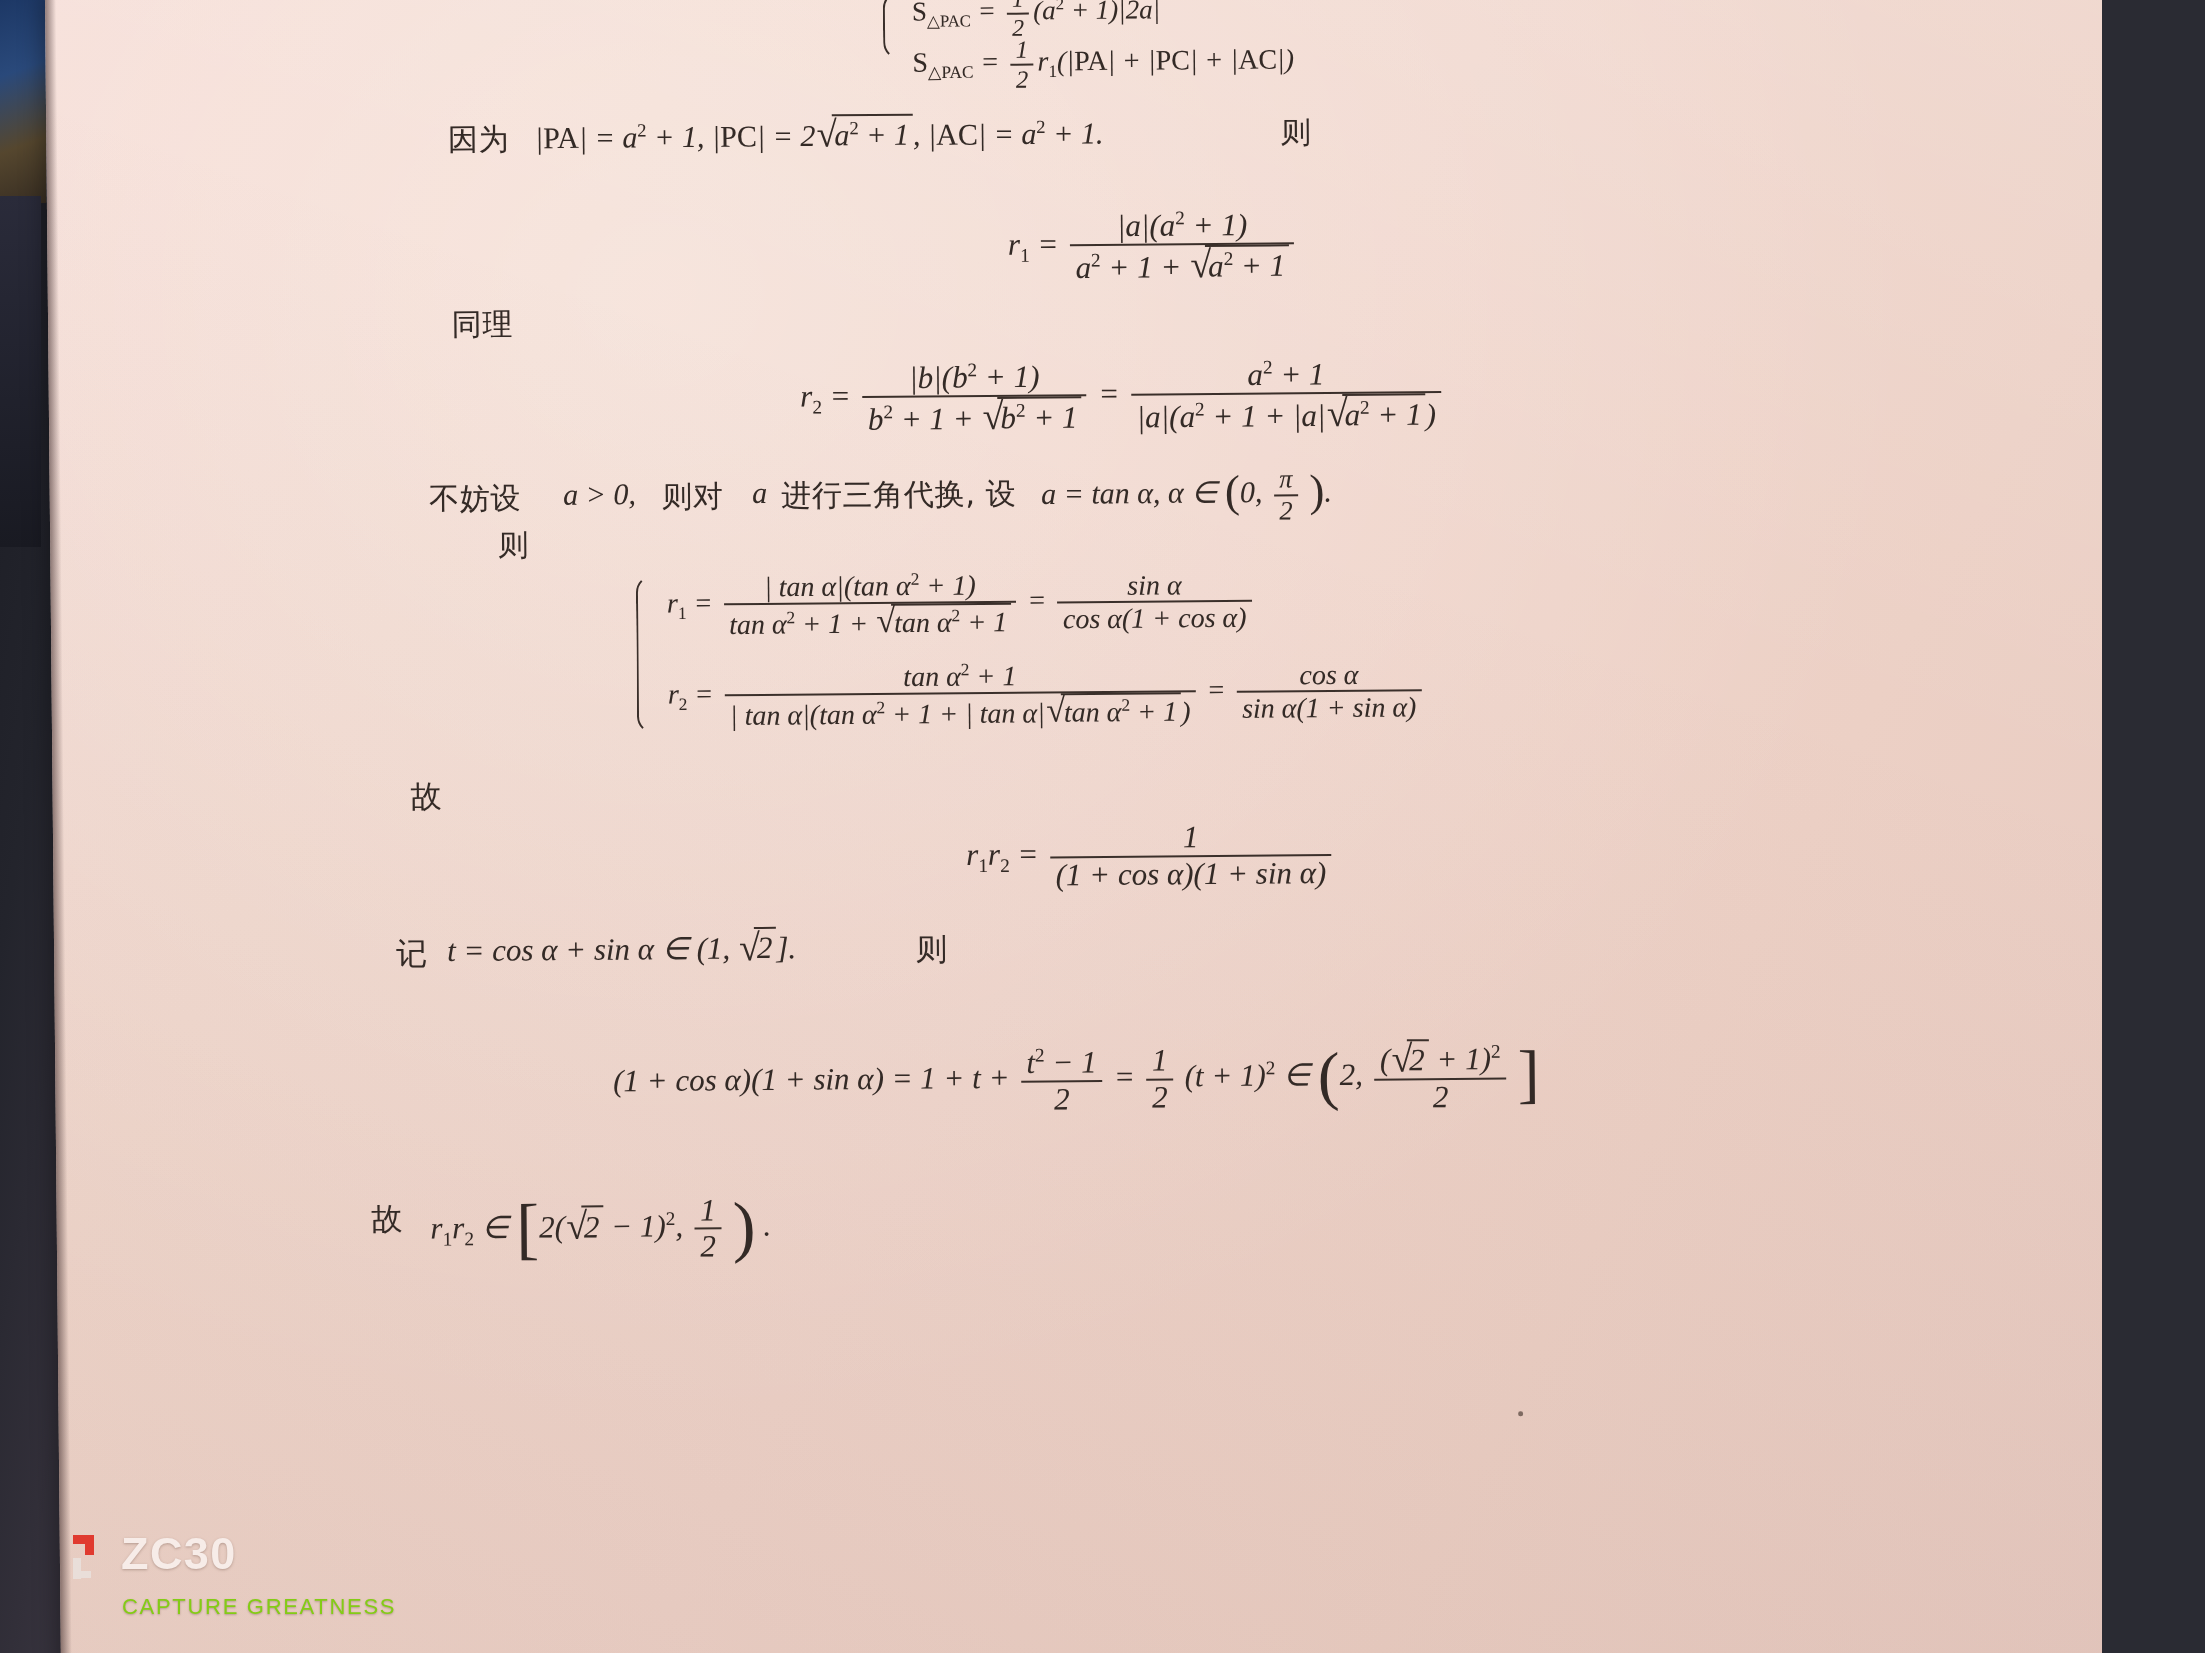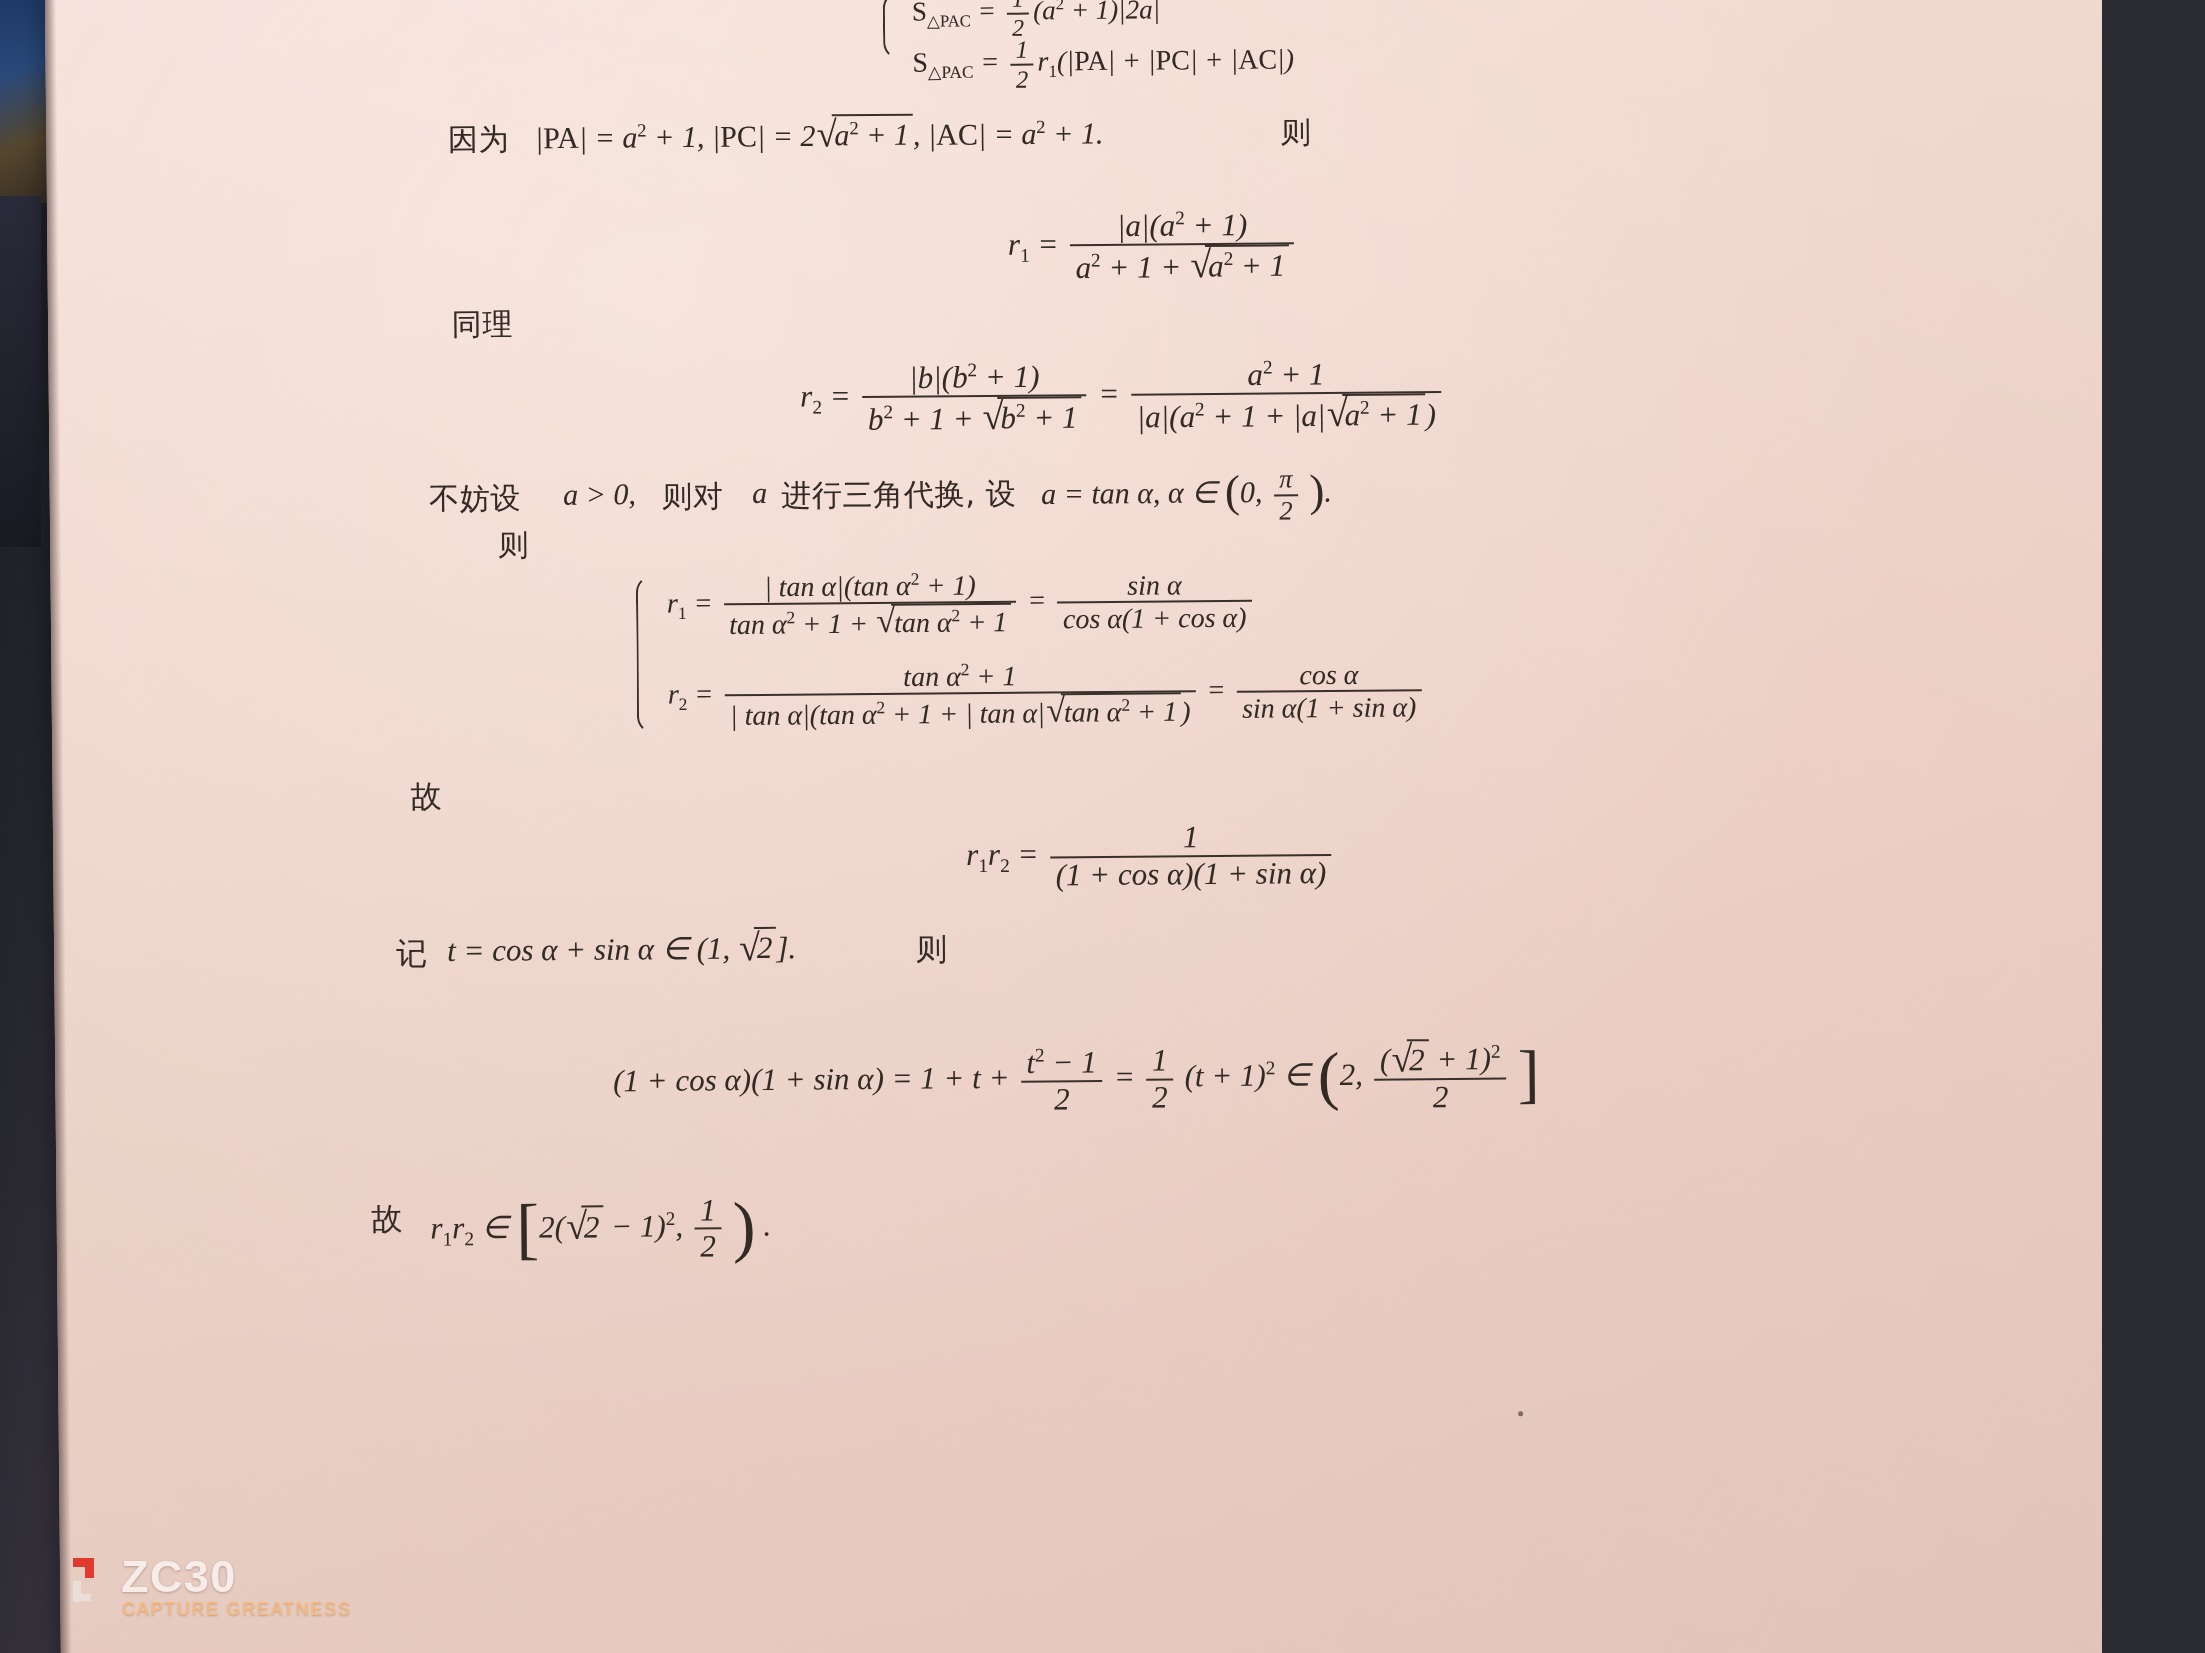--- a/index.html
+++ b/index.html
@@ -139,24 +139,24 @@
   }
   .wm-main {
     font-size: 45px;
     font-weight: 700;
     letter-spacing: 1.4px;
     line-height: 1;
     color: #f7ece8;
     text-shadow: 0 1.4px 2.7px rgba(90,60,50,.35);
   }
   .wm-sub {
-    font-size: 18px;
+    font-size: 22px;
     letter-spacing: 1.7px;
-    margin-top: 0;
-    color: #fdba74;
+    margin-top: 18px;
+    color: #84cc16;
     text-shadow: 0 0.7px 2px rgba(90,60,50,.35);
   }
   .wm-mark {
     position: absolute;
     left: 5.4px; top: 4px;
     width: 30px; height: 31px;
   }
   .wm-mark i {
     position: absolute;
     display: block;

